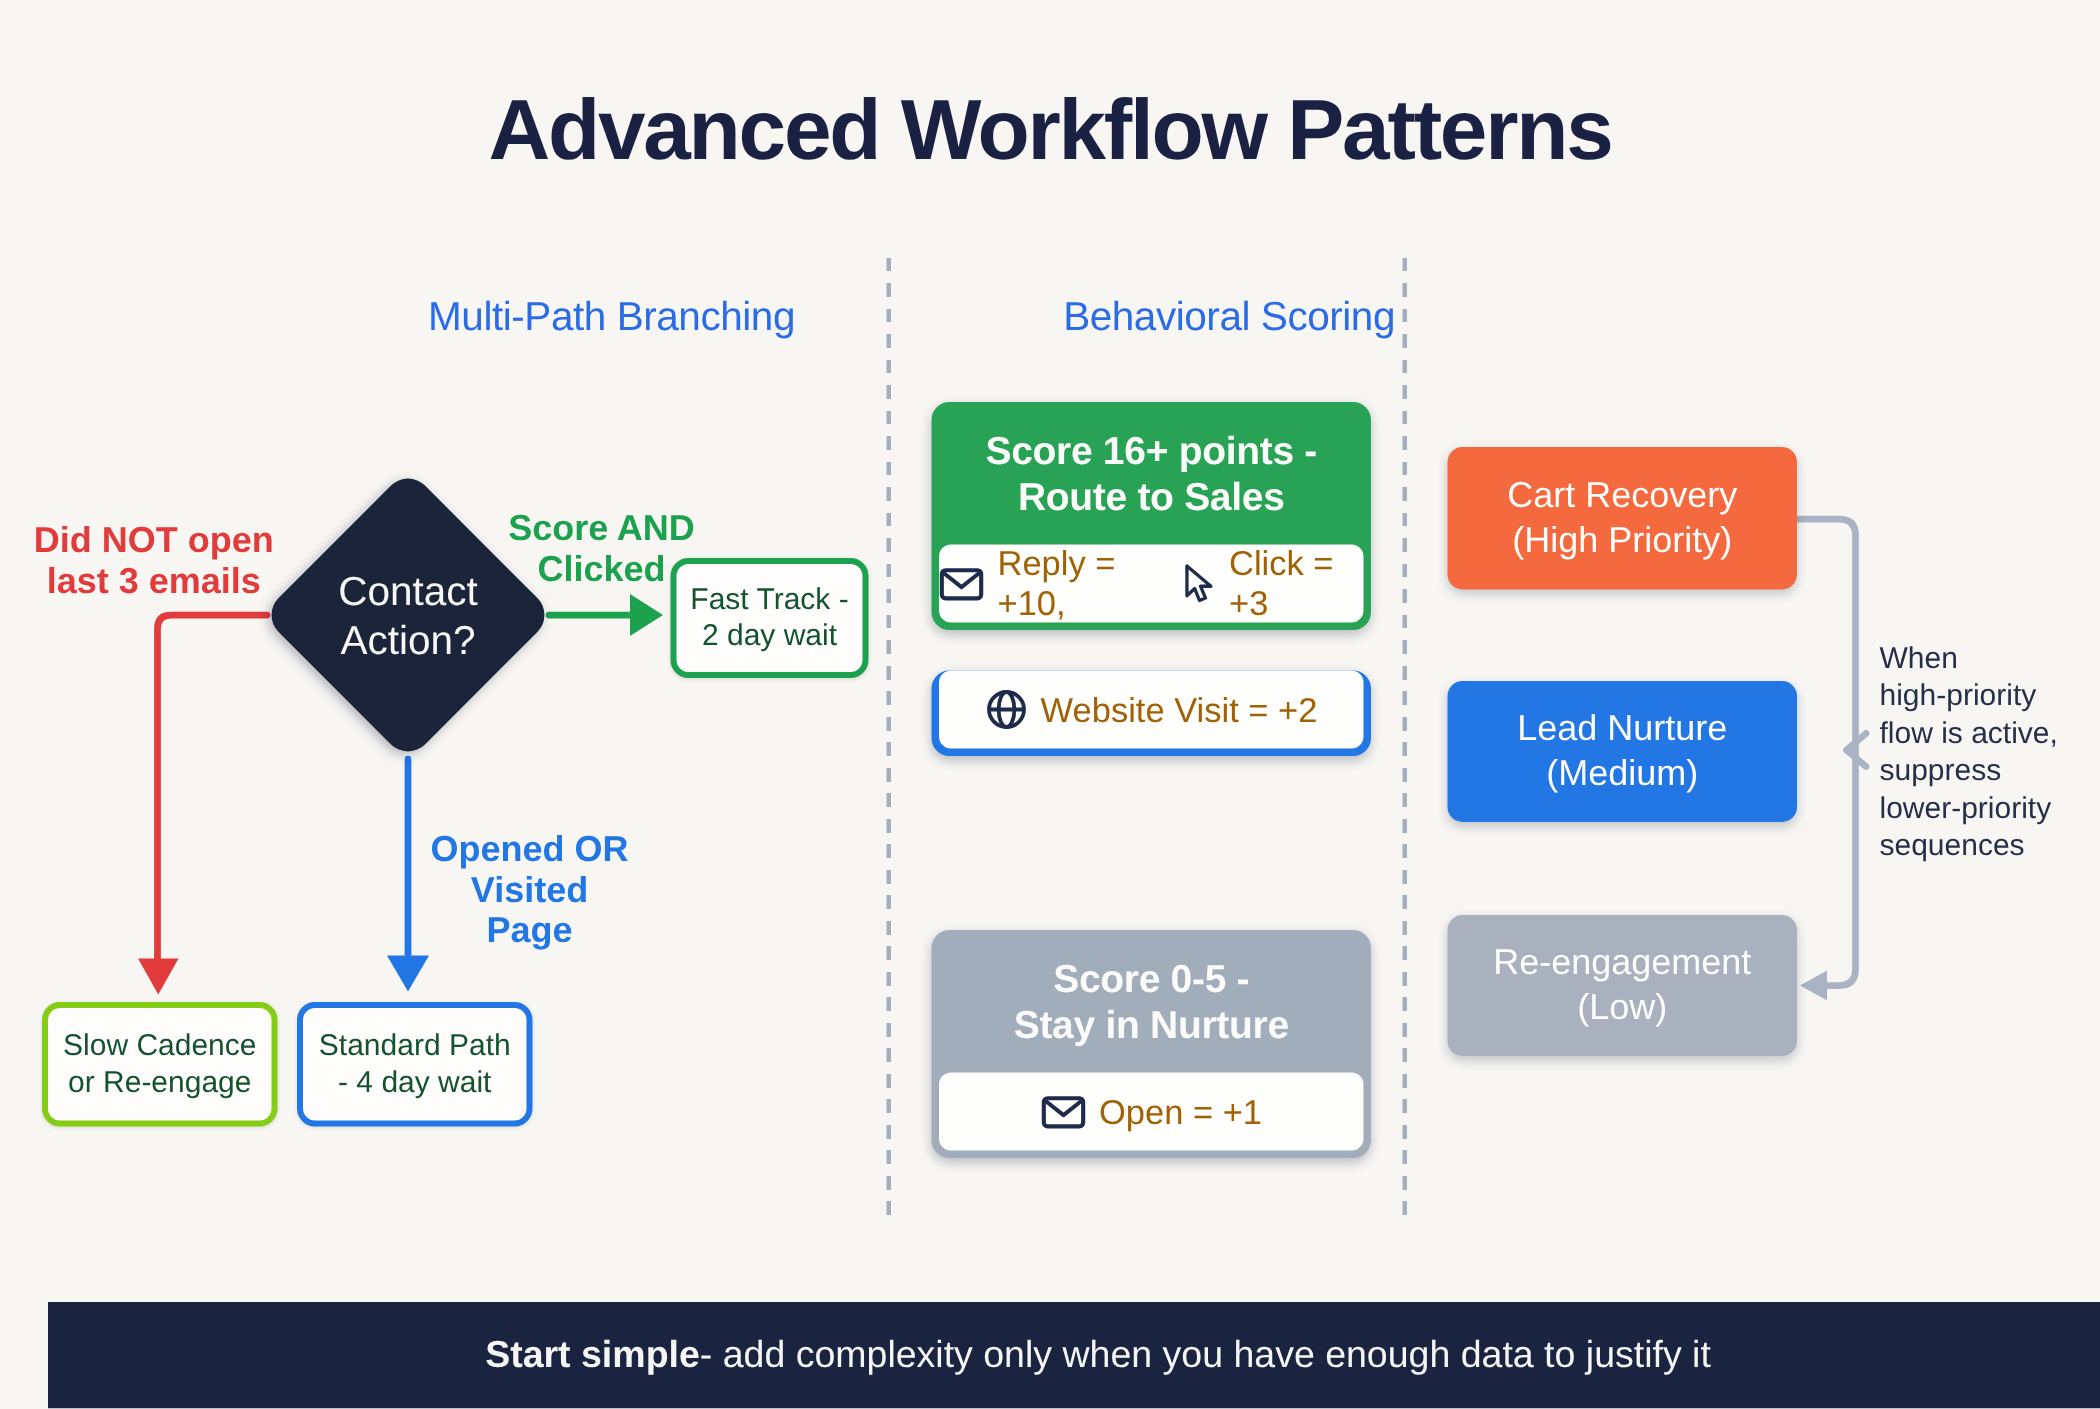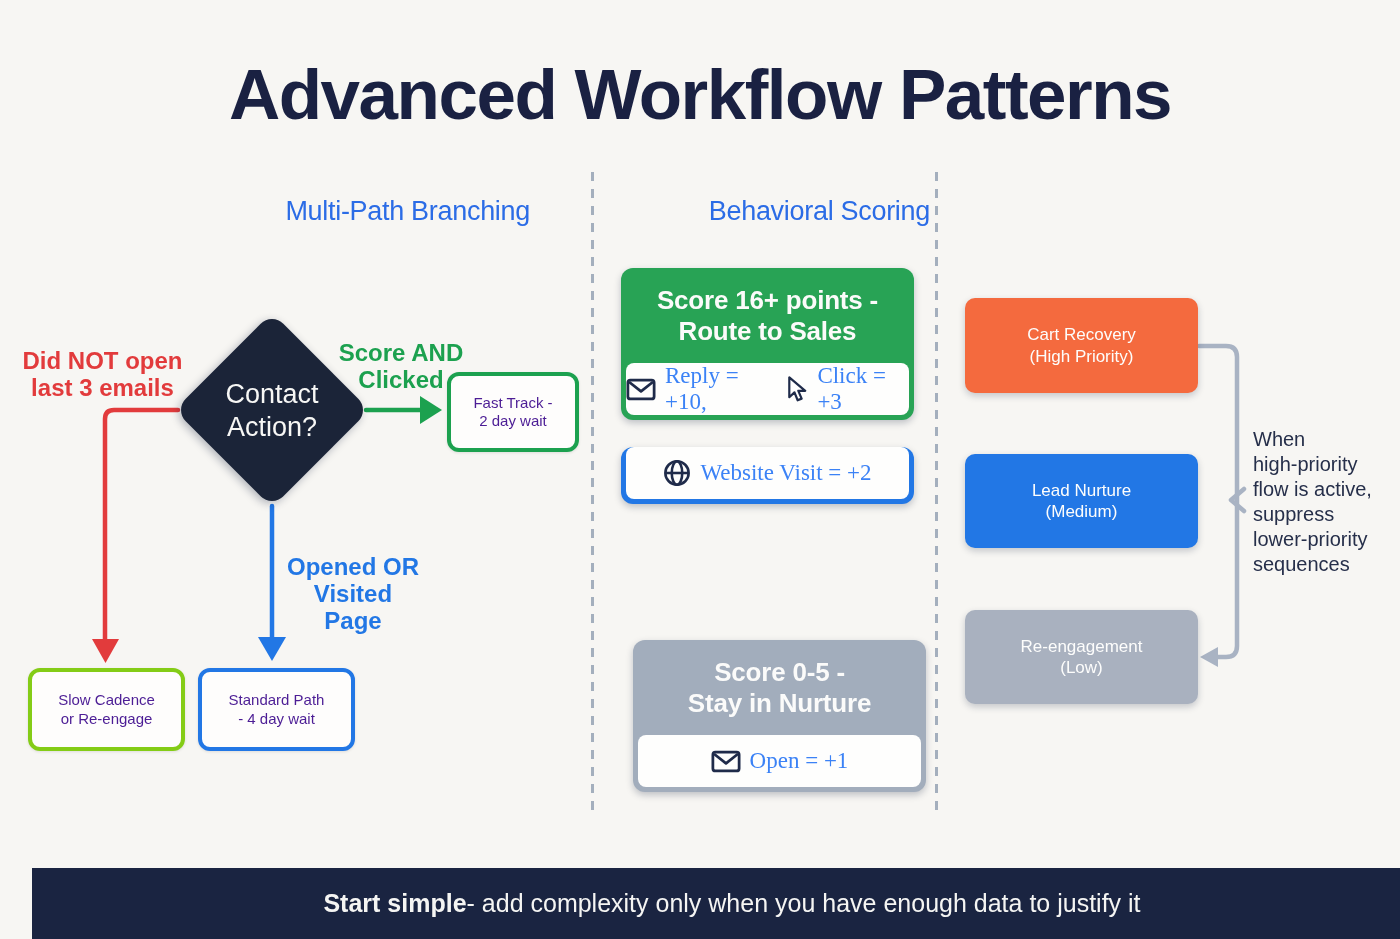--- a/index.html
+++ b/index.html
@@ -10,21 +10,21 @@
     position: relative;
     overflow: hidden;
     color: #25304e;
   }
   .stage { position: absolute; inset: 0; width: 1400px; height: 939px; }
   .preline { white-space: pre-line; }
 
   .main-title {
     position: absolute; left: 0; top: 54px; width: 1400px;
     text-align: center;
-    font-size: 71px; font-weight: bold; letter-spacing: -1.5px;
+    font-size: 57px; font-weight: bold; letter-spacing: -1.5px;
     color: #1a2142;
   }
 
   .divider {
     position: absolute; top: 172px; height: 638px; width: 3px;
     background: repeating-linear-gradient(to bottom, #a4afbd 0 9px, transparent 9px 17px);
   }
   .divider.d1 { left: 591px; }
   .divider.d2 { left: 935px; }
 
@@ -50,55 +50,55 @@
     font-size: 27px; line-height: 1.22;
   }
   .edge-label { position: absolute; text-align: center; font-weight: bold; font-size: 24px; line-height: 1.13; }
   .edge-label.red   { left: 15px;  top: 347px; width: 175px; color: #e23b3c; }
   .edge-label.green { left: 325px; top: 339px; width: 152px; color: #1ca14f; }
   .edge-label.blue  { left: 283px; top: 553px; width: 140px; color: #2277e5; }
 
   .outline-box {
     position: absolute; background: #fefdfc; border-radius: 12px;
     display: flex; align-items: center; justify-content: center; text-align: center;
-    font-size: 15px; line-height: 1.22; color: #4c1d95;
+    font-size: 20px; line-height: 1.22; color: #14532d;
     box-shadow: 0 1px 3px rgba(0,0,0,0.10);
   }
   .box-fast-track { left: 447px; top: 372px; width: 132px; height: 80px; border: 4px solid #1ca14f; }
   .box-slow      { left: 28px;  top: 668px; width: 157px; height: 83px; border: 4px solid #84cc16; }
   .box-standard  { left: 198px; top: 668px; width: 157px; height: 83px; border: 4px solid #2277e5; }
 
   svg.connectors { position: absolute; left: 0; top: 0; width: 1400px; height: 939px; pointer-events: none; }
 
   
   .score-card {
     position: absolute; left: 621px; width: 293px;
     border-radius: 12px; padding: 0 5px 5px 5px;
     box-shadow: 0 3px 7px rgba(20,30,60,0.25);
   }
   .score-card.c-green { top: 268px; background: #28a355; }
   .score-card.c-blue  { top: 447px; background: #2277e5; }
-  .score-card.c-gray  { top: 640px; background: #a2adbc; margin-left: 12px; }
+  .score-card.c-gray  { top: 620px; background: #a2adbc; }
   .score-card .card-title {
     min-height: 95px; display: flex; align-items: center; justify-content: center;
     text-align: center; color: #fbfbfa;
     font-size: 26px; font-weight: bold; line-height: 1.18; letter-spacing: -0.2px;
   }
   .score-card .card-rule {
     background: #fefefd; border-radius: 8px; height: 52px;
     display: flex; align-items: center; justify-content: center; gap: 9px;
-    font-size: 23px; color: #3b82f6; font-family: Liberation Serif, serif;
+    font-size: 23px; color: #a16207;
   }
   .card-rule svg { flex: 0 0 auto; }
 
   
   .prio-box {
     position: absolute; left: 965px; width: 233px; border-radius: 10px;
     display: flex; align-items: center; justify-content: center; text-align: center;
-    color: #fdfdfc; font-size: 17px; line-height: 1.25;
+    color: #fdfdfc; font-size: 24px; line-height: 1.25;
     box-shadow: 0 3px 7px rgba(20,30,60,0.22);
   }
   .prio-high   { top: 298px; height: 95px; background: #f46a3e; }
   .prio-medium { top: 454px; height: 94px; background: #2277e5; }
   .prio-low    { top: 610px; height: 94px; background: #a9b1bf; }
 
   .suppression-note {
     position: absolute; left: 1253px; top: 427px; width: 140px;
     font-size: 20px; line-height: 25px; color: #262f4a;
   }

